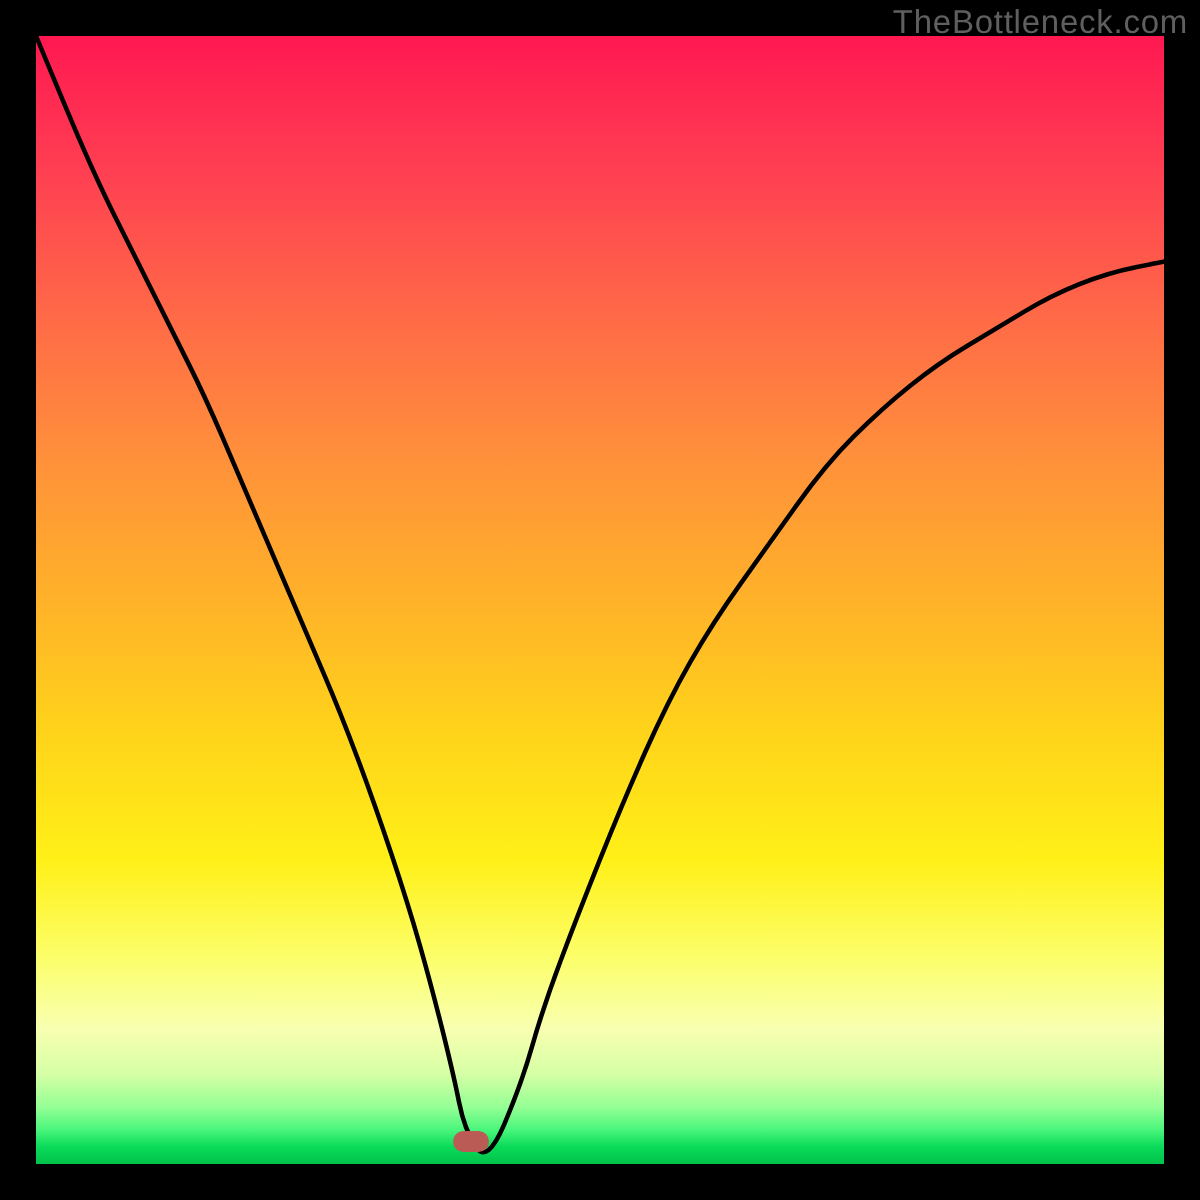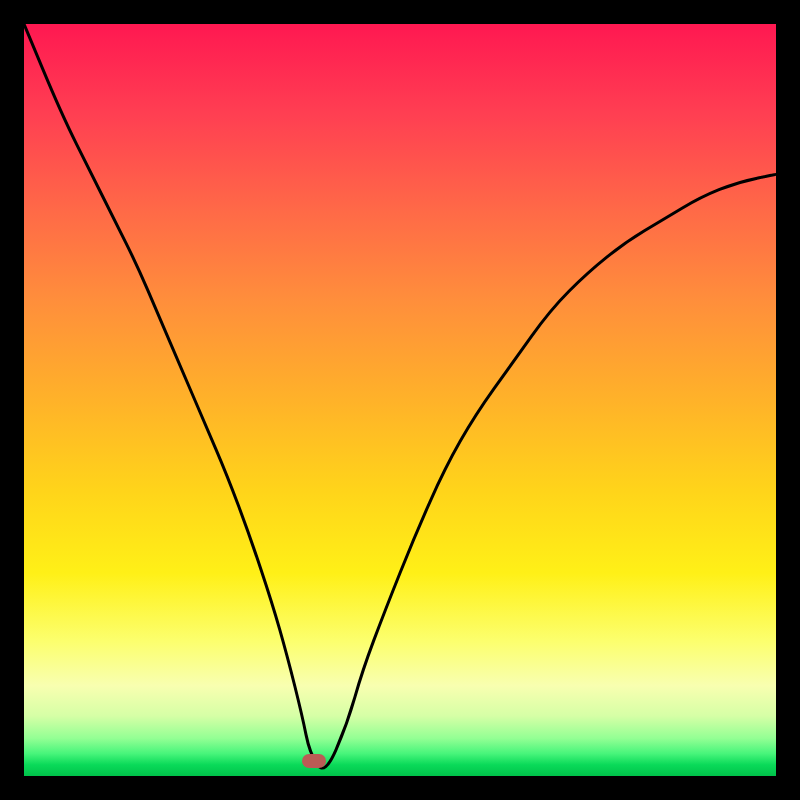--- a/index.html
+++ b/index.html
@@ -71,13 +71,14 @@
 </head>
 <body>
 
 <div class="frame">
   <div class="plot">
     <svg class="curve" viewBox="0 0 752 752">
       <path id="curve-path" fill="none" stroke="#000" stroke-width="3" stroke-linecap="round" stroke-linejoin="round" d="M 0 0 Q 0 0 18.8 45.120000000000005 Q 37.6 90.24000000000001 52.64 120.32 Q 67.67999999999999 150.39999999999998 78.96 172.95999999999998 Q 90.24 195.51999999999998 101.52 218.07999999999998 Q 112.8 240.64 124.07999999999998 266.96000000000004 Q 135.35999999999999 293.28000000000003 146.64 319.6 Q 157.92 345.91999999999996 169.2 372.24 Q 180.48 398.56 191.76 424.88 Q 203.04000000000002 451.2 214.32 481.28 Q 225.6 511.36 236.88 545.2 Q 248.16000000000003 579.04 255.68 605.3599999999999 Q 263.2 631.68 270.72 661.76 Q 278.24 691.84 282 710.6400000000001 Q 285.76 729.44 293.28 740.72 Q 300.8 752 312.08000000000004 725.6800000000001 Q 323.36 699.36 330.88 673.04 Q 338.40000000000003 646.72 349.68 616.64 Q 360.96 586.56 376 548.96 Q 391.04 511.36 406.08000000000004 477.52 Q 421.12000000000006 443.68 436.16 417.36 Q 451.2 391.04 470 364.72 Q 488.8 338.4 507.6 312.08 Q 526.4 285.76 545.2 266.96 Q 564 248.15999999999997 582.8 233.12 Q 601.6 218.08000000000004 620.4 206.8 Q 639.1999999999999 195.51999999999998 658 184.24 Q 676.8000000000001 172.96000000000004 695.6 165.44 Q 714.4 157.91999999999996 733.2 154.15999999999997 T 752 150.39999999999998"></path>
     </svg>
     <div class="marker" style="left: 277.52px; top: 729.96px; background: rgb(187, 91, 85);"></div>
   </div>
+  <div class="watermark">TheBottleneck.com</div>
 </div>
 
 </body></html>

